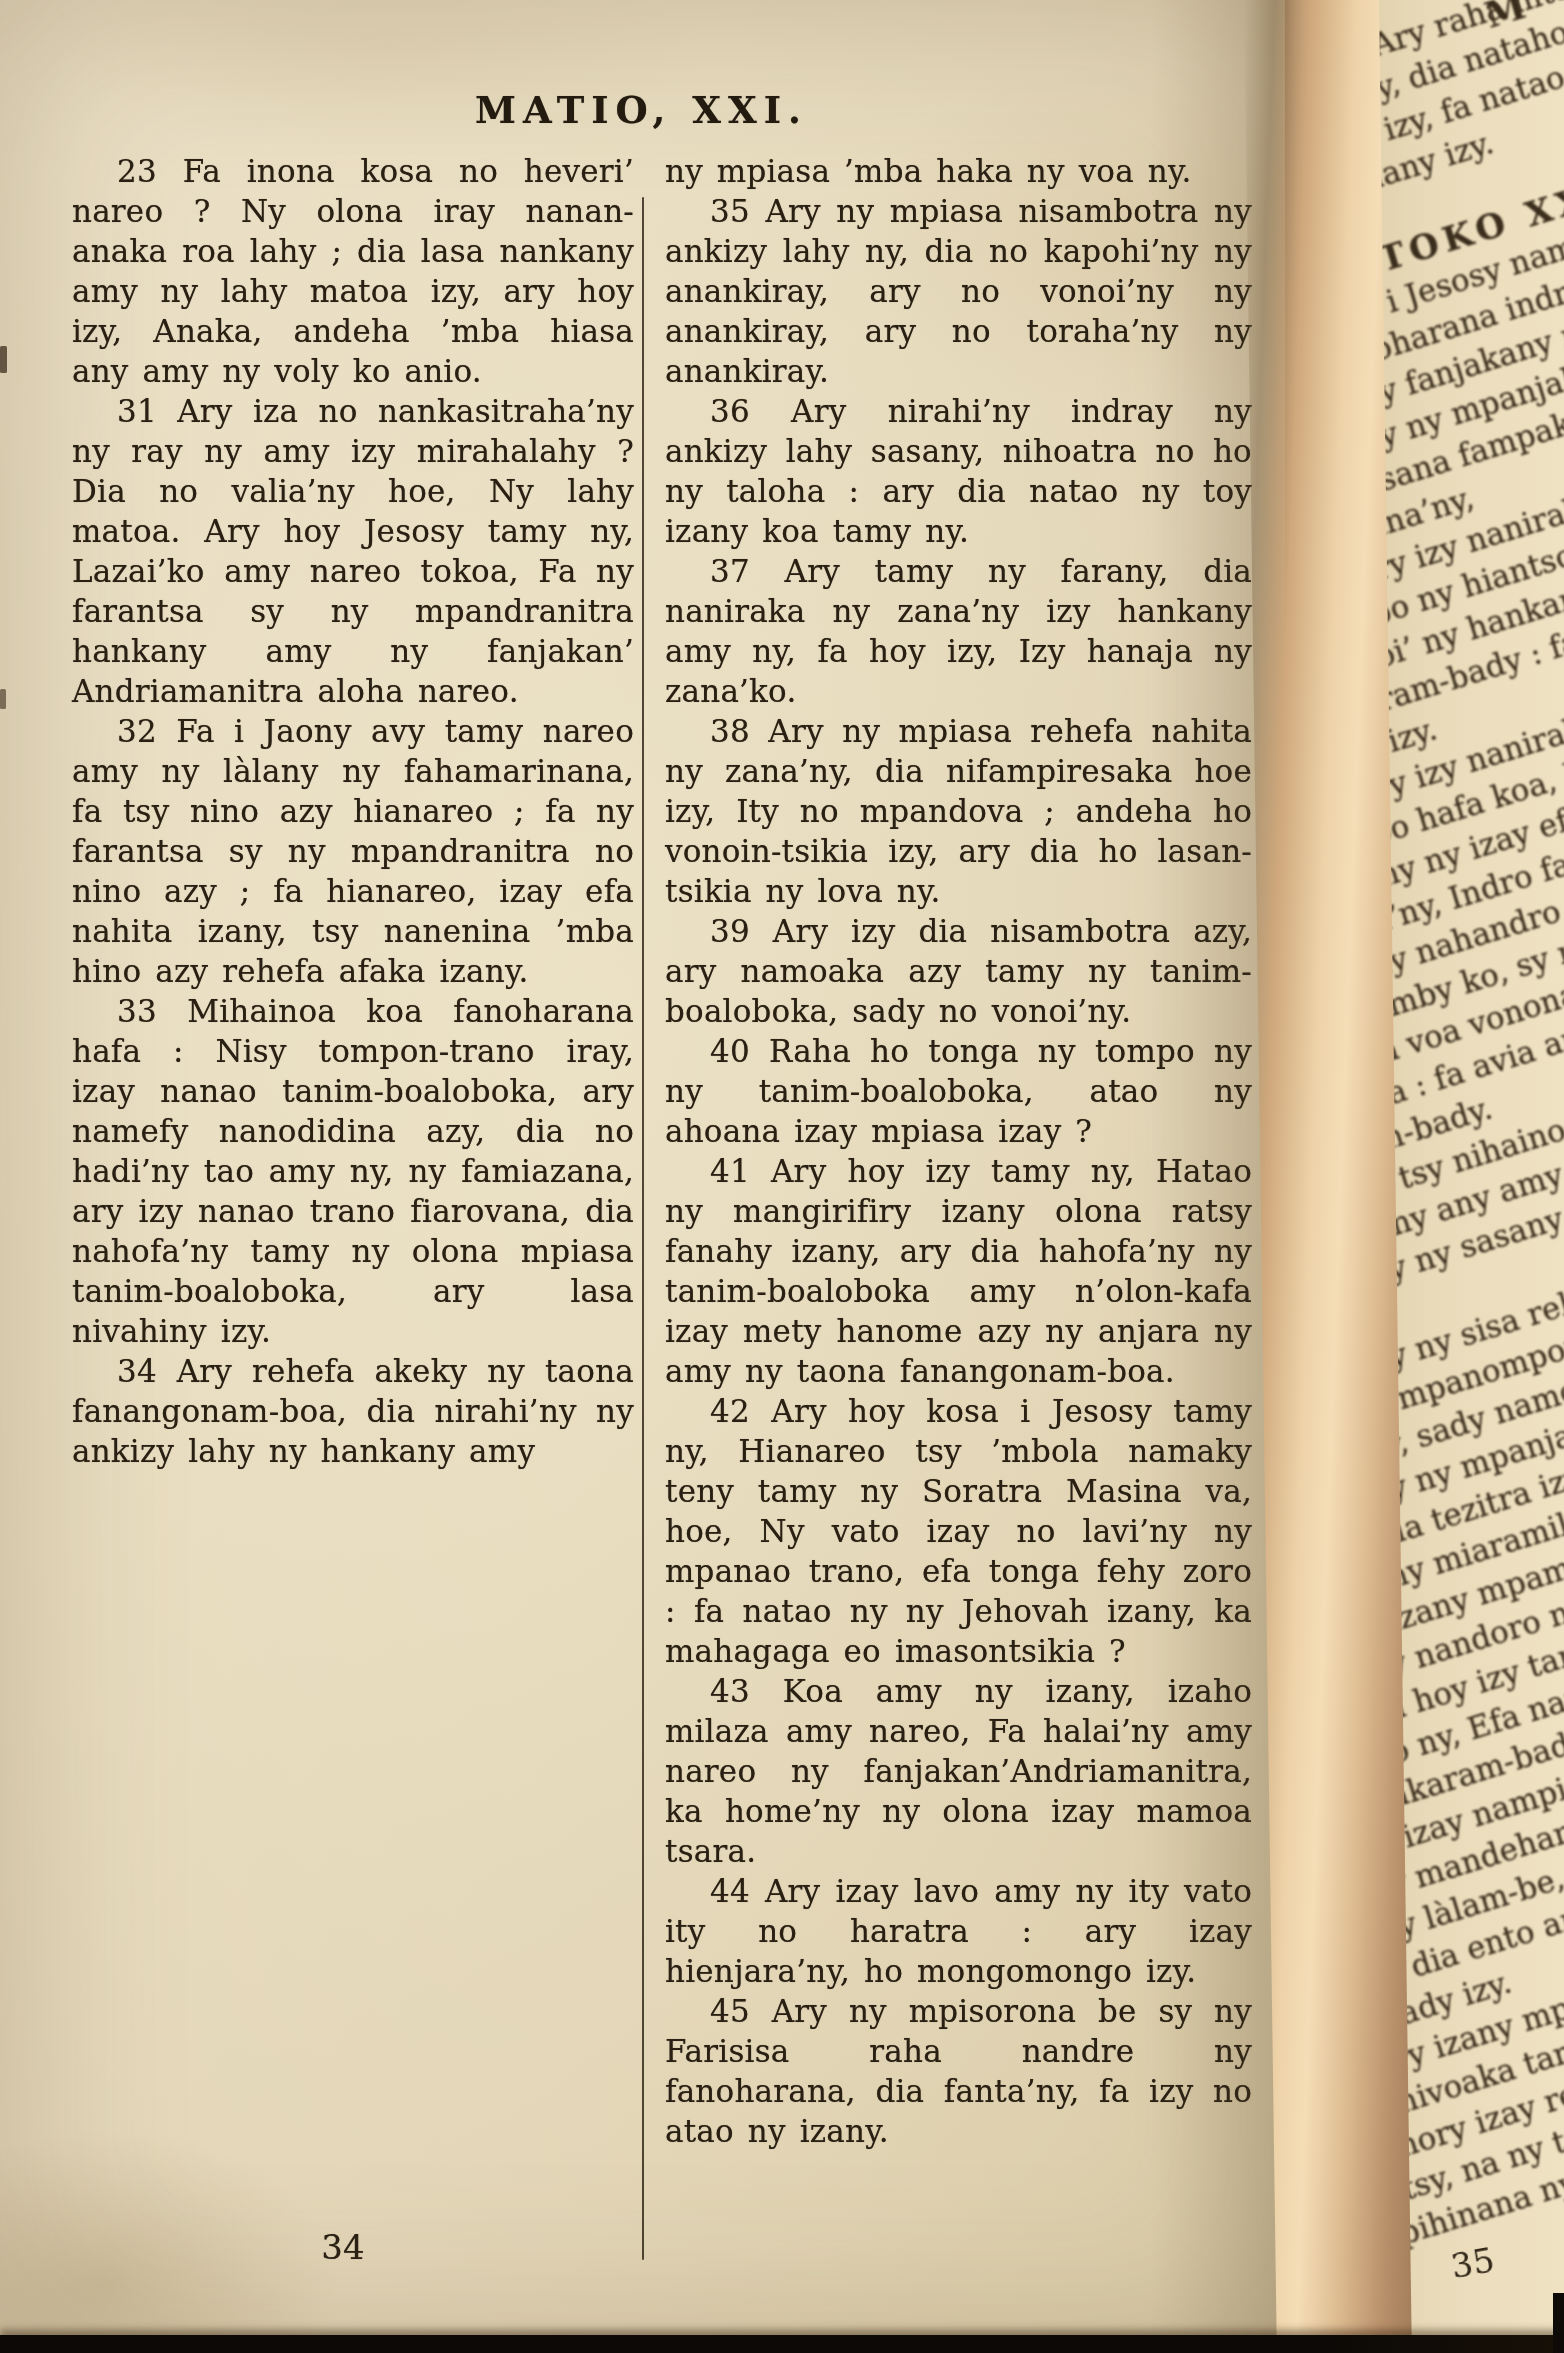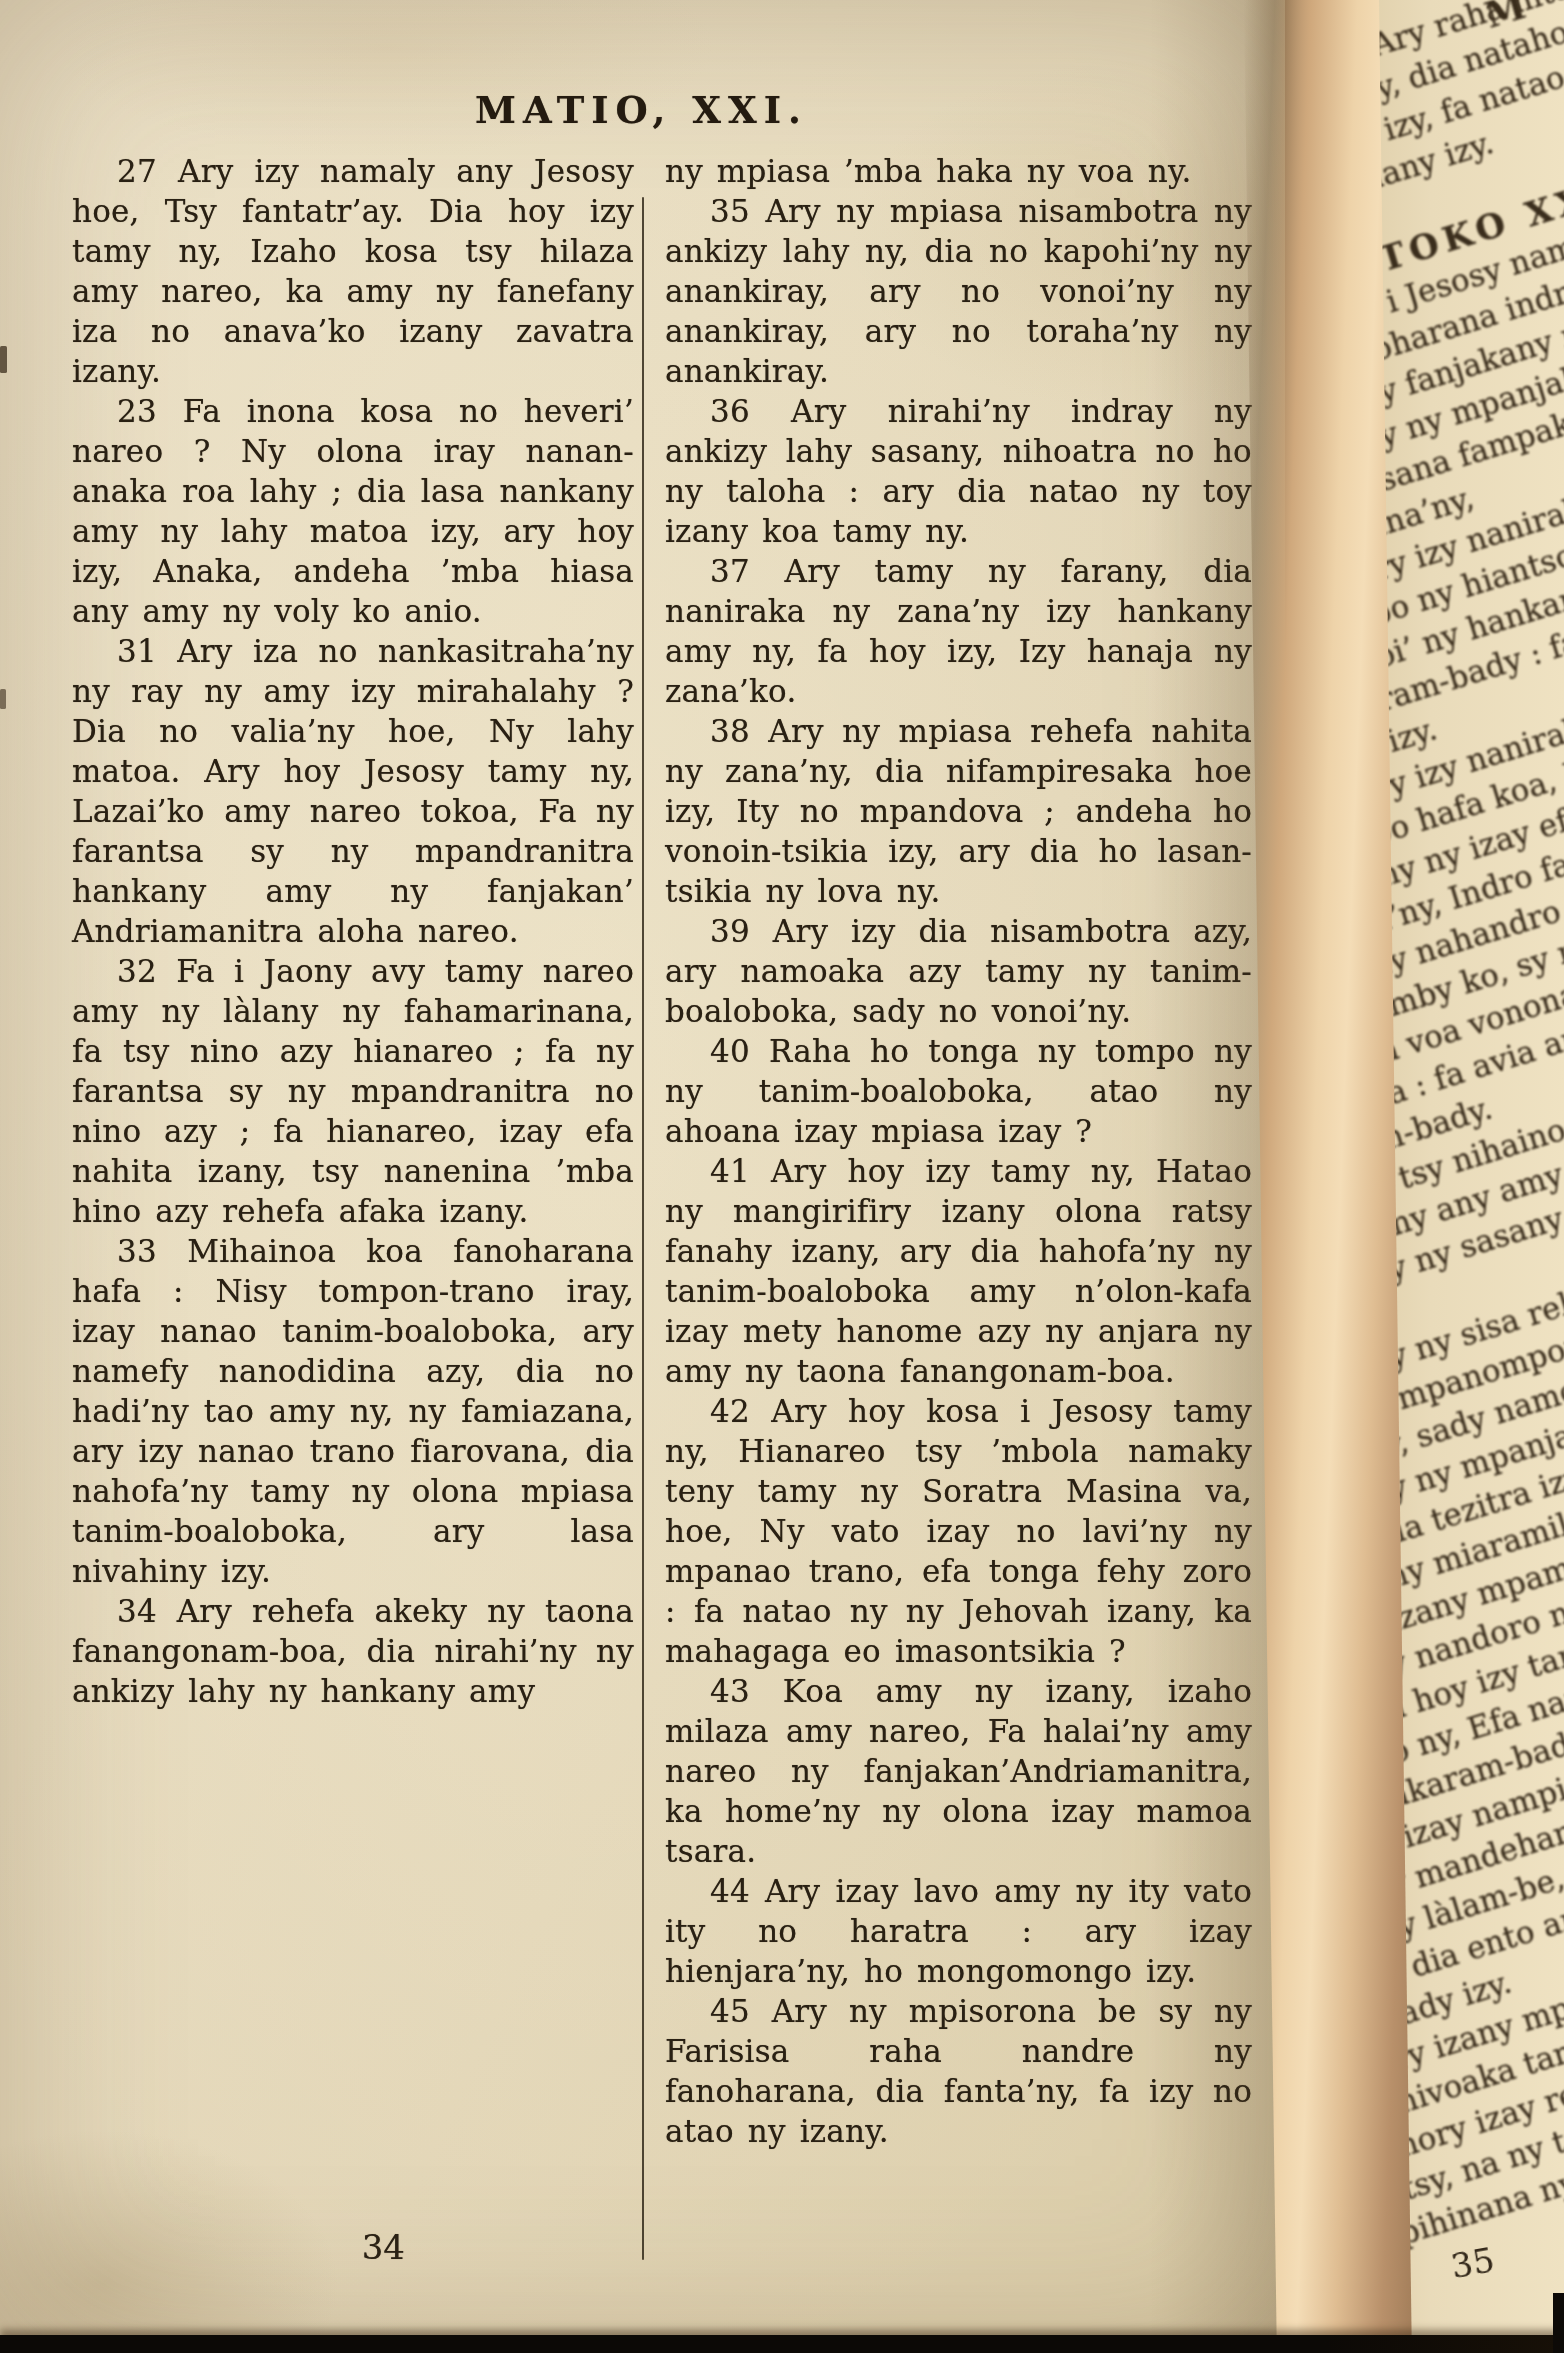--- a/index.html
+++ b/index.html
@@ -35,21 +35,21 @@
   }
   .col1{left:72px;width:562px;}
   .col2{left:665px;width:587px;}
   .verse{margin:0;}
   .verse.indent{text-indent:45px;}
   .divider{
     position:absolute;left:642px;top:197px;width:2.3px;height:2063px;
     background:#2c2315;opacity:.82;border-radius:1.6px;
   }
   .page-number-left{
-    position:absolute;top:2227px;left:311px;width:94px;text-align:right;
+    position:absolute;top:2227px;left:296px;width:94px;text-align:center;
     font-size:34px;color:#2a2114;text-shadow:0 0 0.8px rgba(42,33,20,.5);
   }
   
   .fore-edge{
     position:absolute;left:1244px;top:0;width:135px;height:2354px;
     transform:skewX(0.8deg);transform-origin:0 0;
     background:linear-gradient(93deg,
       rgba(120,95,62,0) 0%, rgba(120,95,62,.38) 12%,
       #cfa87c 26%, #eed3a9 44%, #f4ddb7 55%,
       #dfbd92 70%, #b8906a 88%, #a37e5a 100%);
@@ -86,21 +86,20 @@
   .corner-br{position:absolute;right:0;bottom:0;width:12.5px;height:61px;background:#0d0a07;}
   .paper-mark-a{position:absolute;left:0;top:346px;width:7px;height:27px;background:rgba(60,45,28,.75);border-radius:1.6px;}
   .paper-mark-b{position:absolute;left:0;top:689px;width:5.5px;height:20.3px;background:rgba(60,45,28,.6);border-radius:1.6px;}
 </style>
 </head>
 <body>
 
 <div class="left-page">
   <div class="page-header">MATIO, XXI.</div>
   <div class="col col1">
-      <p class="verse indent">27 Ary izy namaly any Jesosy hoe, Tsy fantatr’ay.  Dia hoy izy tamy ny, Izaho kosa tsy hilaza amy nareo, ka amy ny fanefany iza no anava’ko izany zavatra izany.</p>
       <p class="verse indent">23 Fa inona kosa no heveri’ nareo ?  Ny olona iray nanan-anaka roa lahy ; dia lasa nankany amy ny lahy matoa izy, ary hoy izy, Anaka, andeha ’mba hiasa any amy ny voly ko anio.</p>
       <p class="verse indent">31 Ary iza no nankasitraha’ny ny ray ny amy izy mirahalahy ? Dia no valia’ny hoe, Ny lahy matoa.   Ary hoy Jesosy tamy ny, Lazai’ko amy nareo tokoa, Fa ny farantsa sy ny mpandranitra hankany amy ny fanjakan’ Andriamanitra aloha nareo.</p>
       <p class="verse indent">32 Fa i Jaony avy tamy nareo amy ny làlany ny fahamarinana, fa tsy nino azy hianareo ; fa ny farantsa sy ny mpandranitra no nino azy ; fa hianareo, izay efa nahita izany, tsy nanenina ’mba hino azy rehefa afaka izany.</p>
       <p class="verse indent">33 Mihainoa koa fanoharana hafa :  Nisy tompon-trano iray, izay nanao tanim-boaloboka, ary namefy nanodidina azy, dia no hadi’ny tao amy ny, ny famiazana, ary izy nanao trano fiarovana, dia nahofa’ny tamy ny olona mpiasa tanim-boaloboka, ary lasa nivahiny izy.</p>
       <p class="verse indent">34 Ary rehefa akeky ny taona fanangonam-boa, dia nirahi’ny ny ankizy lahy ny hankany amy</p>
     </div>
   <div class="divider"></div>
   <div class="col col2">
       <p class="verse">ny mpiasa ’mba haka ny voa ny.</p>
       <p class="verse indent">35 Ary ny mpiasa nisambotra ny ankizy lahy ny, dia no kapohi’ny ny anankiray, ary no vonoi’ny ny anankiray, ary no toraha’ny ny anankiray.</p>

